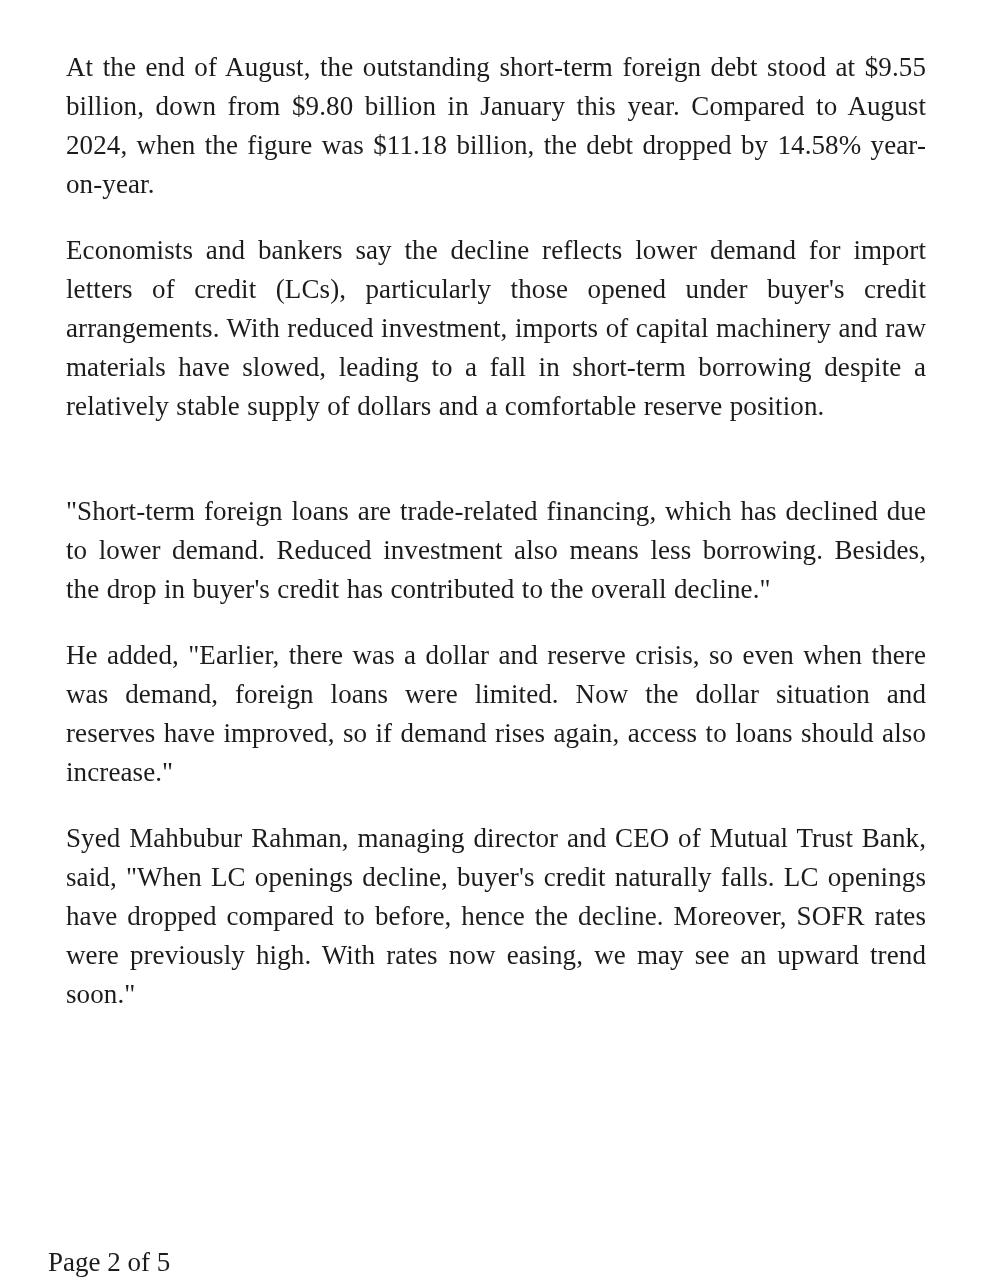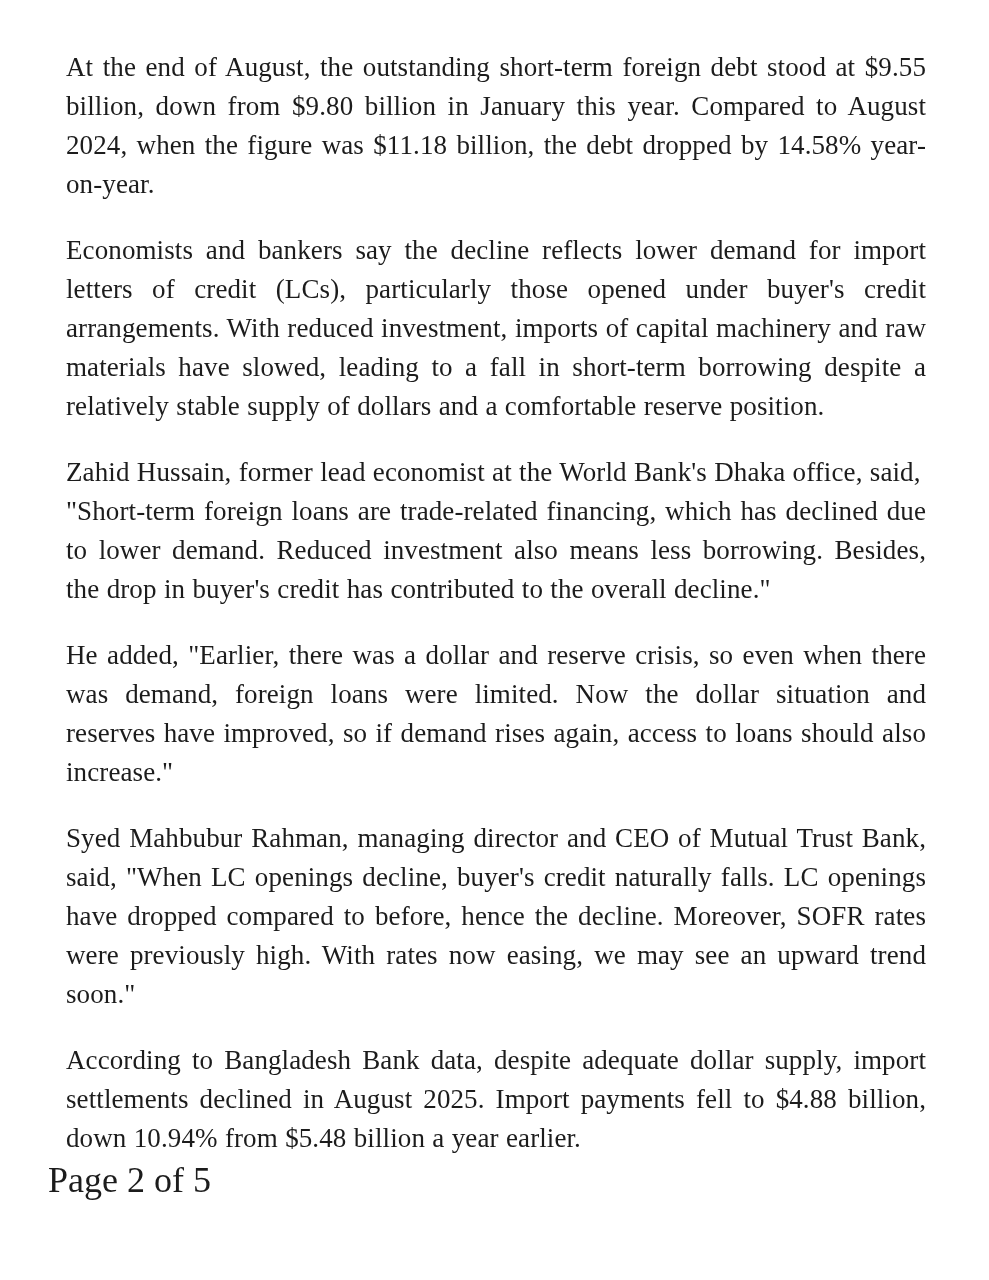--- a/index.html
+++ b/index.html
@@ -33,43 +33,42 @@
     line-height: 39px;
     text-align: justify;
     text-justify: inter-word;
     letter-spacing: 0.1px;
     word-spacing: 0.5px;
     color: #1c1c1c;
   }
   .page-footer {
     position: absolute;
     left: 48px;
-    top: 1164px;
-    font-size: 36px;
+    top: 1246px;
+    font-size: 27px;
     line-height: 32px;
     color: #1c1c1c;
   }
 </style>
 </head>
 <body>
 
 <div class="doc-page">
 
   <div class="article-body">
 
     <p>At the end of August, the outstanding short-term foreign debt stood at $9.55 billion, down from $9.80 billion in January this year. Compared to August 2024, when the figure was $11.18 billion, the debt dropped by 14.58% year-on-year.</p>
 
     <p>Economists and bankers say the decline reflects lower demand for import letters of credit (LCs), particularly those opened under buyer's credit arrangements. With reduced investment, imports of capital machinery and raw materials have slowed, leading to a fall in short-term borrowing despite a relatively stable supply of dollars and a comfortable reserve position.</p>
 
 
-    <p><span>Zahid Hussain, former lead economist at the World Bank's Dhaka office, said,</span><br><span>"Short-term foreign loans are trade-related financing, which has declined due to lower demand. Reduced investment also means less borrowing. Besides, the drop in buyer's credit has contributed to the overall decline."</span></p>
+    <p><br><span>"Short-term foreign loans are trade-related financing, which has declined due to lower demand. Reduced investment also means less borrowing. Besides, the drop in buyer's credit has contributed to the overall decline."</span></p>
 
     <p>He added, "Earlier, there was a dollar and reserve crisis, so even when there was demand, foreign loans were limited. Now the dollar situation and reserves have improved, so if demand rises again, access to loans should also increase."</p>
 
     <p>Syed Mahbubur Rahman, managing director and CEO of Mutual Trust Bank, said, "When LC openings decline, buyer's credit naturally falls. LC openings have dropped compared to before, hence the decline. Moreover, SOFR rates were previously high. With rates now easing, we may see an upward trend soon."</p>
 
-    <p>According to Bangladesh Bank data, despite adequate dollar supply, import settlements declined in August 2025. Import payments fell to $4.88 billion, down 10.94% from $5.48 billion a year earlier.</p>
 
   </div>
 
   <div class="page-footer">Page 2 of 5</div>
 
 </div>
 
 </body></html>

